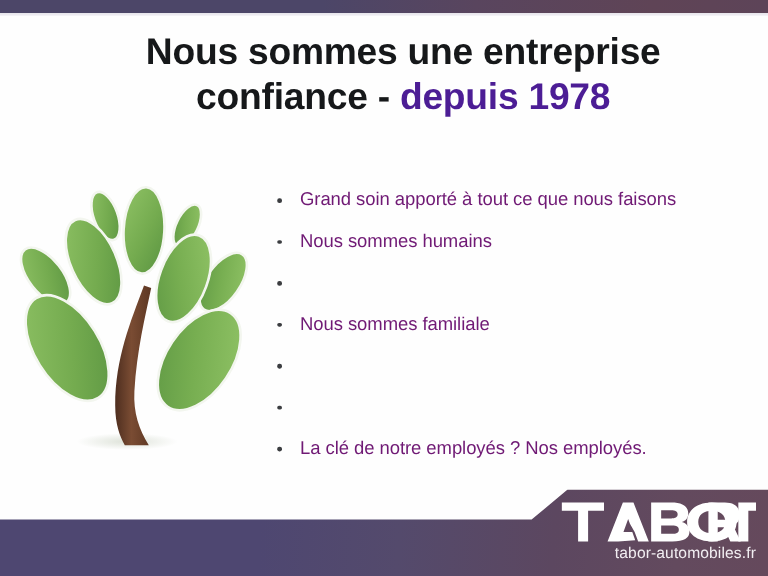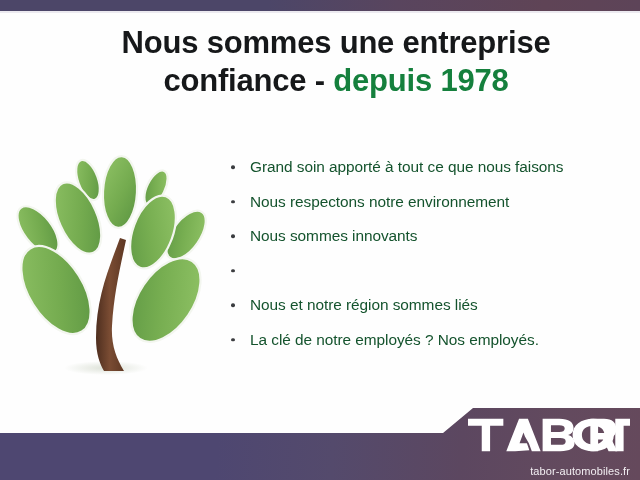--- a/index.html
+++ b/index.html
@@ -33,21 +33,21 @@
     position:absolute; left:0; top:24px;
     width:640px;
     text-align:center;
     line-height:1.22;
     font-size:31px;
     font-weight:bold;
     letter-spacing:-0.2px;
     color:#16181a;
   }
   #headline .ln { display:block; white-space:pre;padding-left:32px; }
-  .accent-green { color:#15803d; }
+  .accent-green { color:#4c1d95; }
 
   
   #tree-figure {
     position:absolute; left:8px; top:140px;
     width:212px; height:250px;
   }
   #tree-figure svg { display:block; width:100%; height:100%; }
 
   
   #bullet-list {
@@ -62,42 +62,42 @@
   }
   .bullet-dot {
     position:absolute; left:3px; top:50%;
     transform:translateY(-50%);
     width:3.6px; height:3.6px;
     border-radius:50%;
     background:#3b3d40;
   }
   .bullet-text {
     font-size:15.4px;
-    color:#14532d;
+    color:#701a75;
     letter-spacing:-0.05px;
     white-space:nowrap;
   }
 
   
   #bottom-bar {
     position:absolute; left:0; top:406px;
     width:640px; height:74px;
     background:linear-gradient(93deg,#4e4771 0%,#4e4771 34%,#544a6c 52%,#5c4760 72%,#634a5e 88%,#65495c 100%);
     clip-path:polygon(0 27px, 443px 27px, 473px 2px, 640px 2px, 640px 74px, 0 74px);
   }
   #brand-block {
     position:absolute; right:10px; top:418px;
     width:180px;
     text-align:right;
   }
   #brand-logo { display:block; width:162px; height:34px; margin-left:auto; }
   #brand-tagline {
     display:block;
-    margin-top:13px;
-    font-size:11px;
+    margin-top:1px;
+    font-size:13px;
     color:#f2eef2;
     letter-spacing:0.1px;
   }
 </style>
 </head>
 <body>
 
 <div id="slide">
 
   <div id="top-bar"></div>
@@ -151,32 +151,34 @@
     </svg>
   </div>
 
   <div id="bullet-list">
     <div class="bullet-item">
       <span class="bullet-dot"></span>
       <span class="bullet-text">Grand soin apporté à tout ce que nous faisons</span>
     </div>
     <div class="bullet-item">
       <span class="bullet-dot"></span>
-      <span class="bullet-text">Nous respectons notre environnement</span>
-    </div>
-    <div class="bullet-item">
-      <span class="bullet-dot"></span>
-      <span class="bullet-text">Nous sommes innovants</span>
-    </div>
-    <div class="bullet-item">
-      <span class="bullet-dot"></span>
-    </div>
-    <div class="bullet-item">
-      <span class="bullet-dot"></span>
-      <span class="bullet-text">Nous et notre région sommes liés</span>
+      <span class="bullet-text">Nous sommes humains</span>
+    </div>
+    <div class="bullet-item">
+      <span class="bullet-dot"></span>
+    </div>
+    <div class="bullet-item">
+      <span class="bullet-dot"></span>
+      <span class="bullet-text">Nous sommes familiale</span>
+    </div>
+    <div class="bullet-item">
+      <span class="bullet-dot"></span>
+    </div>
+    <div class="bullet-item">
+      <span class="bullet-dot"></span>
     </div>
     <div class="bullet-item">
       <span class="bullet-dot"></span>
       <span class="bullet-text">La clé de notre employés ? Nos employés.</span>
     </div>
   </div>
 
   <div id="bottom-bar"></div>
 
   <div id="brand-block">

